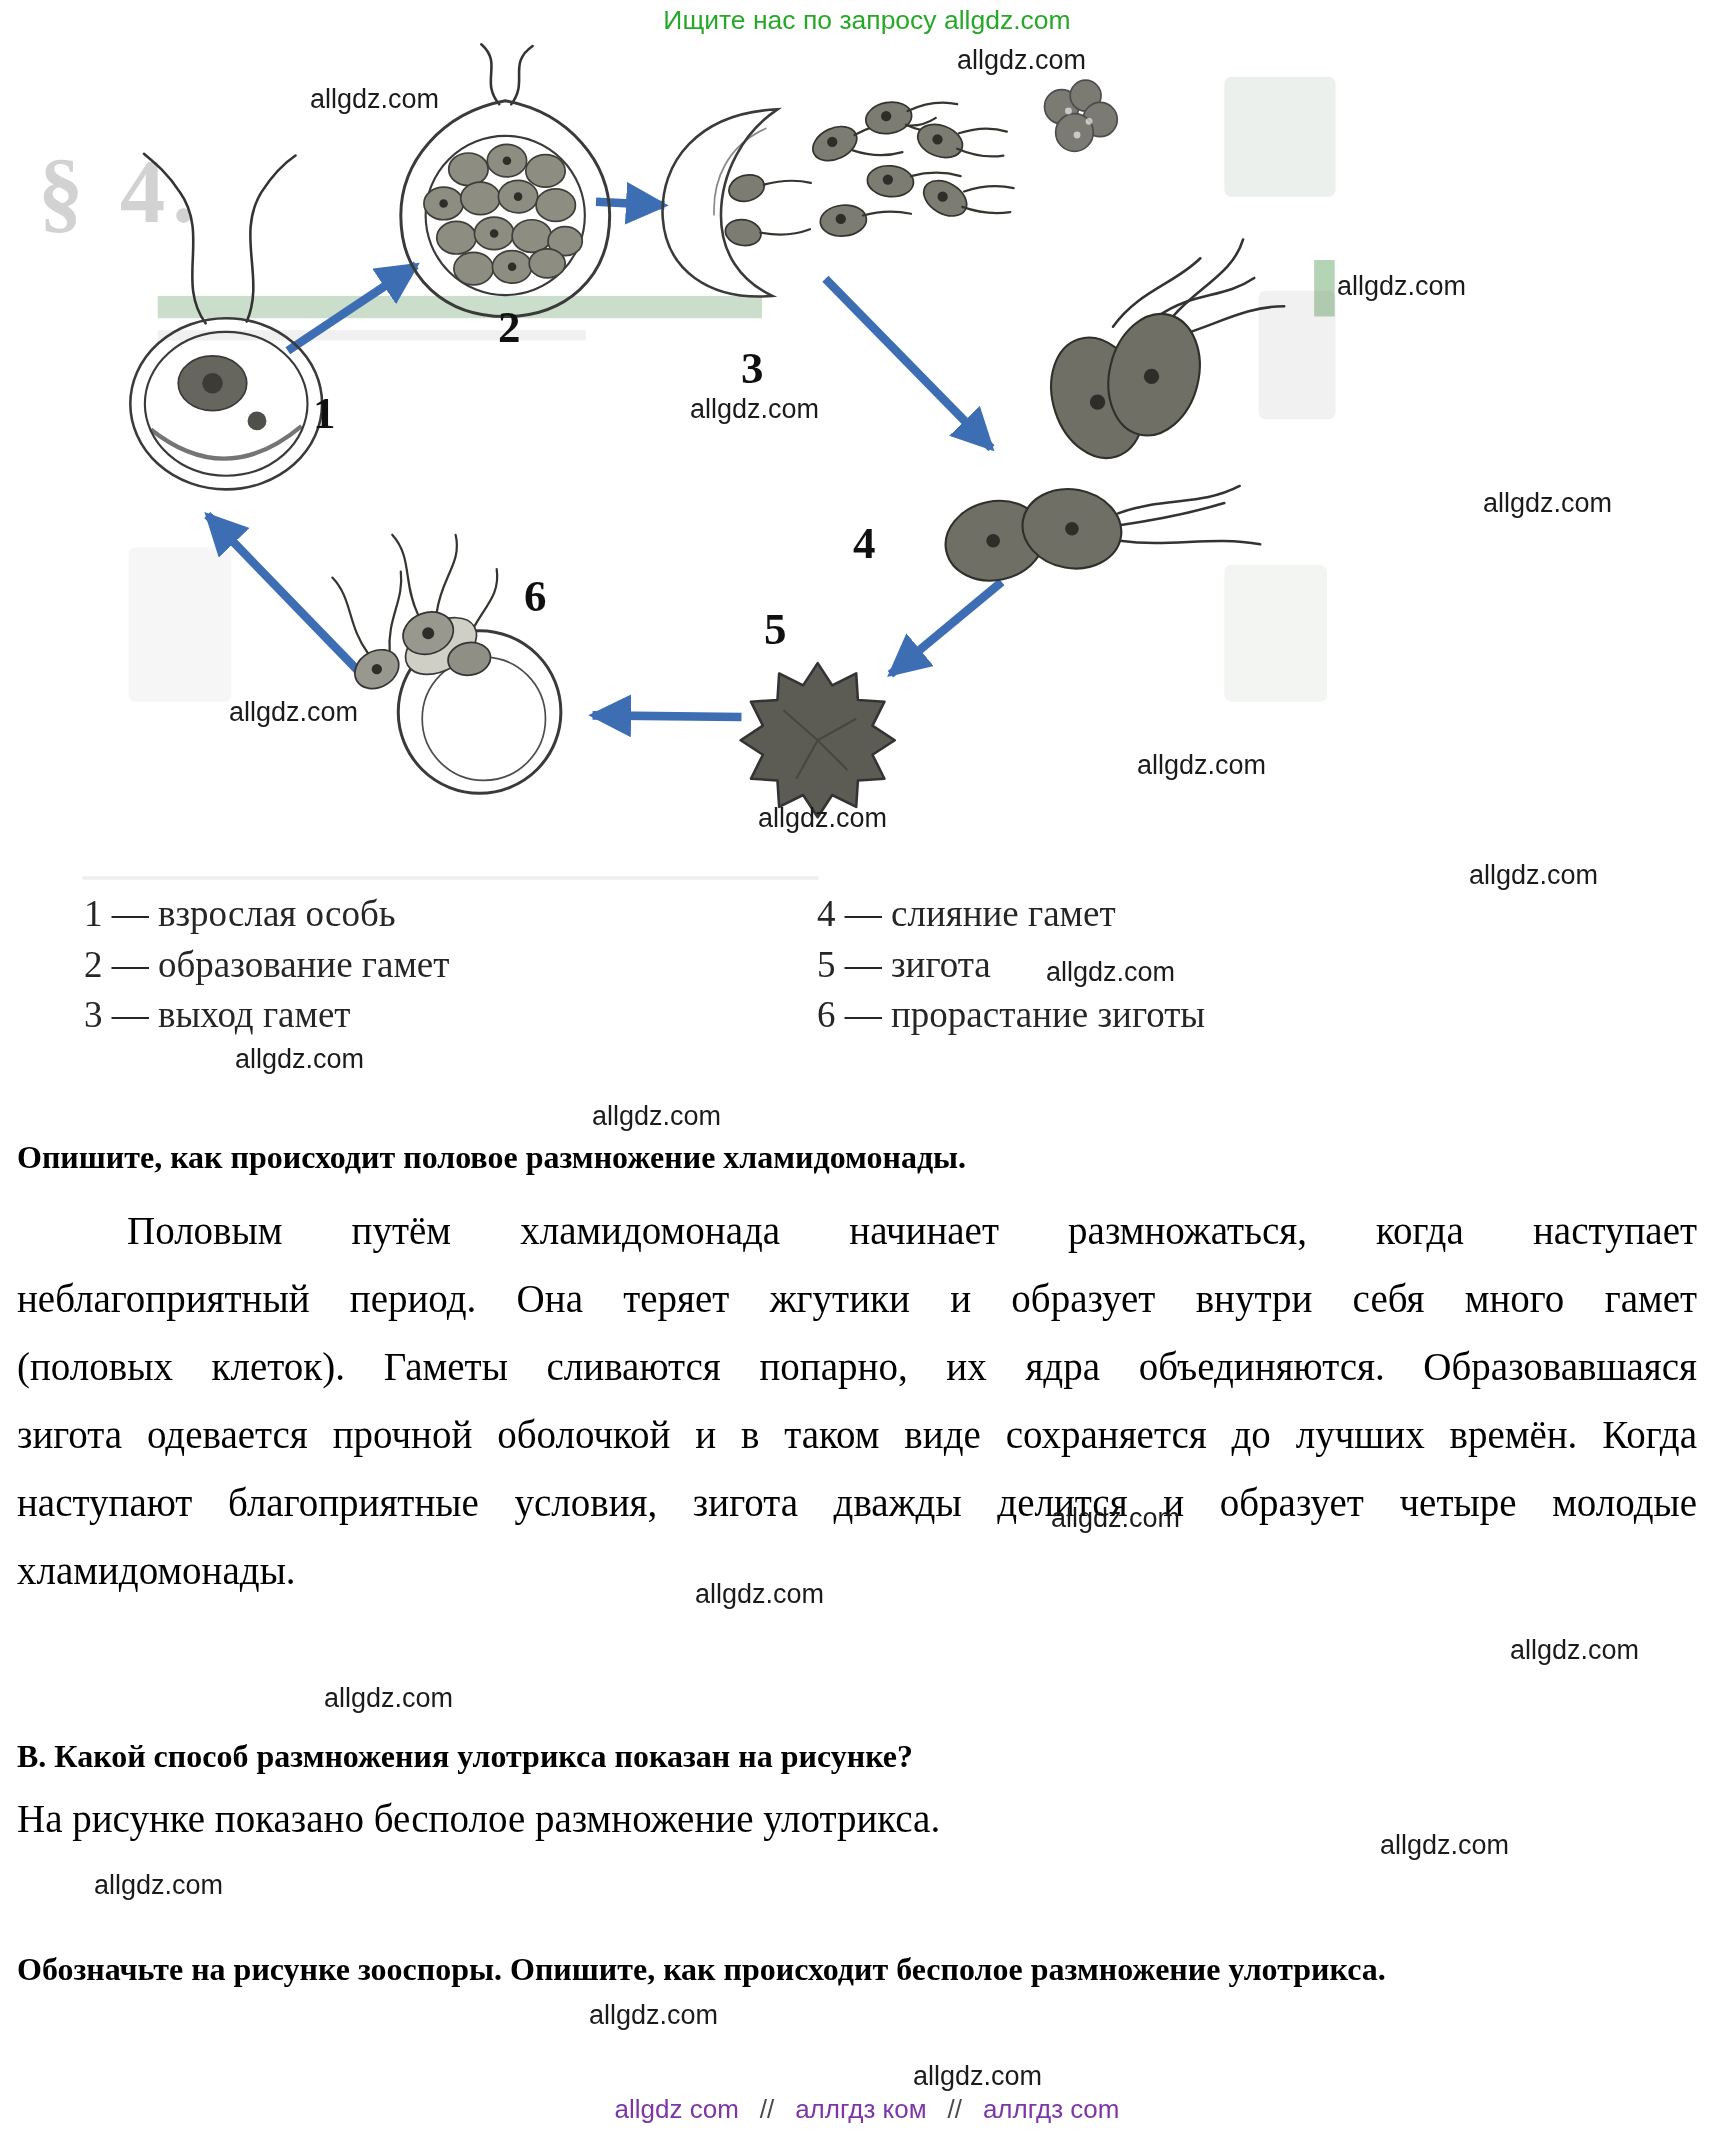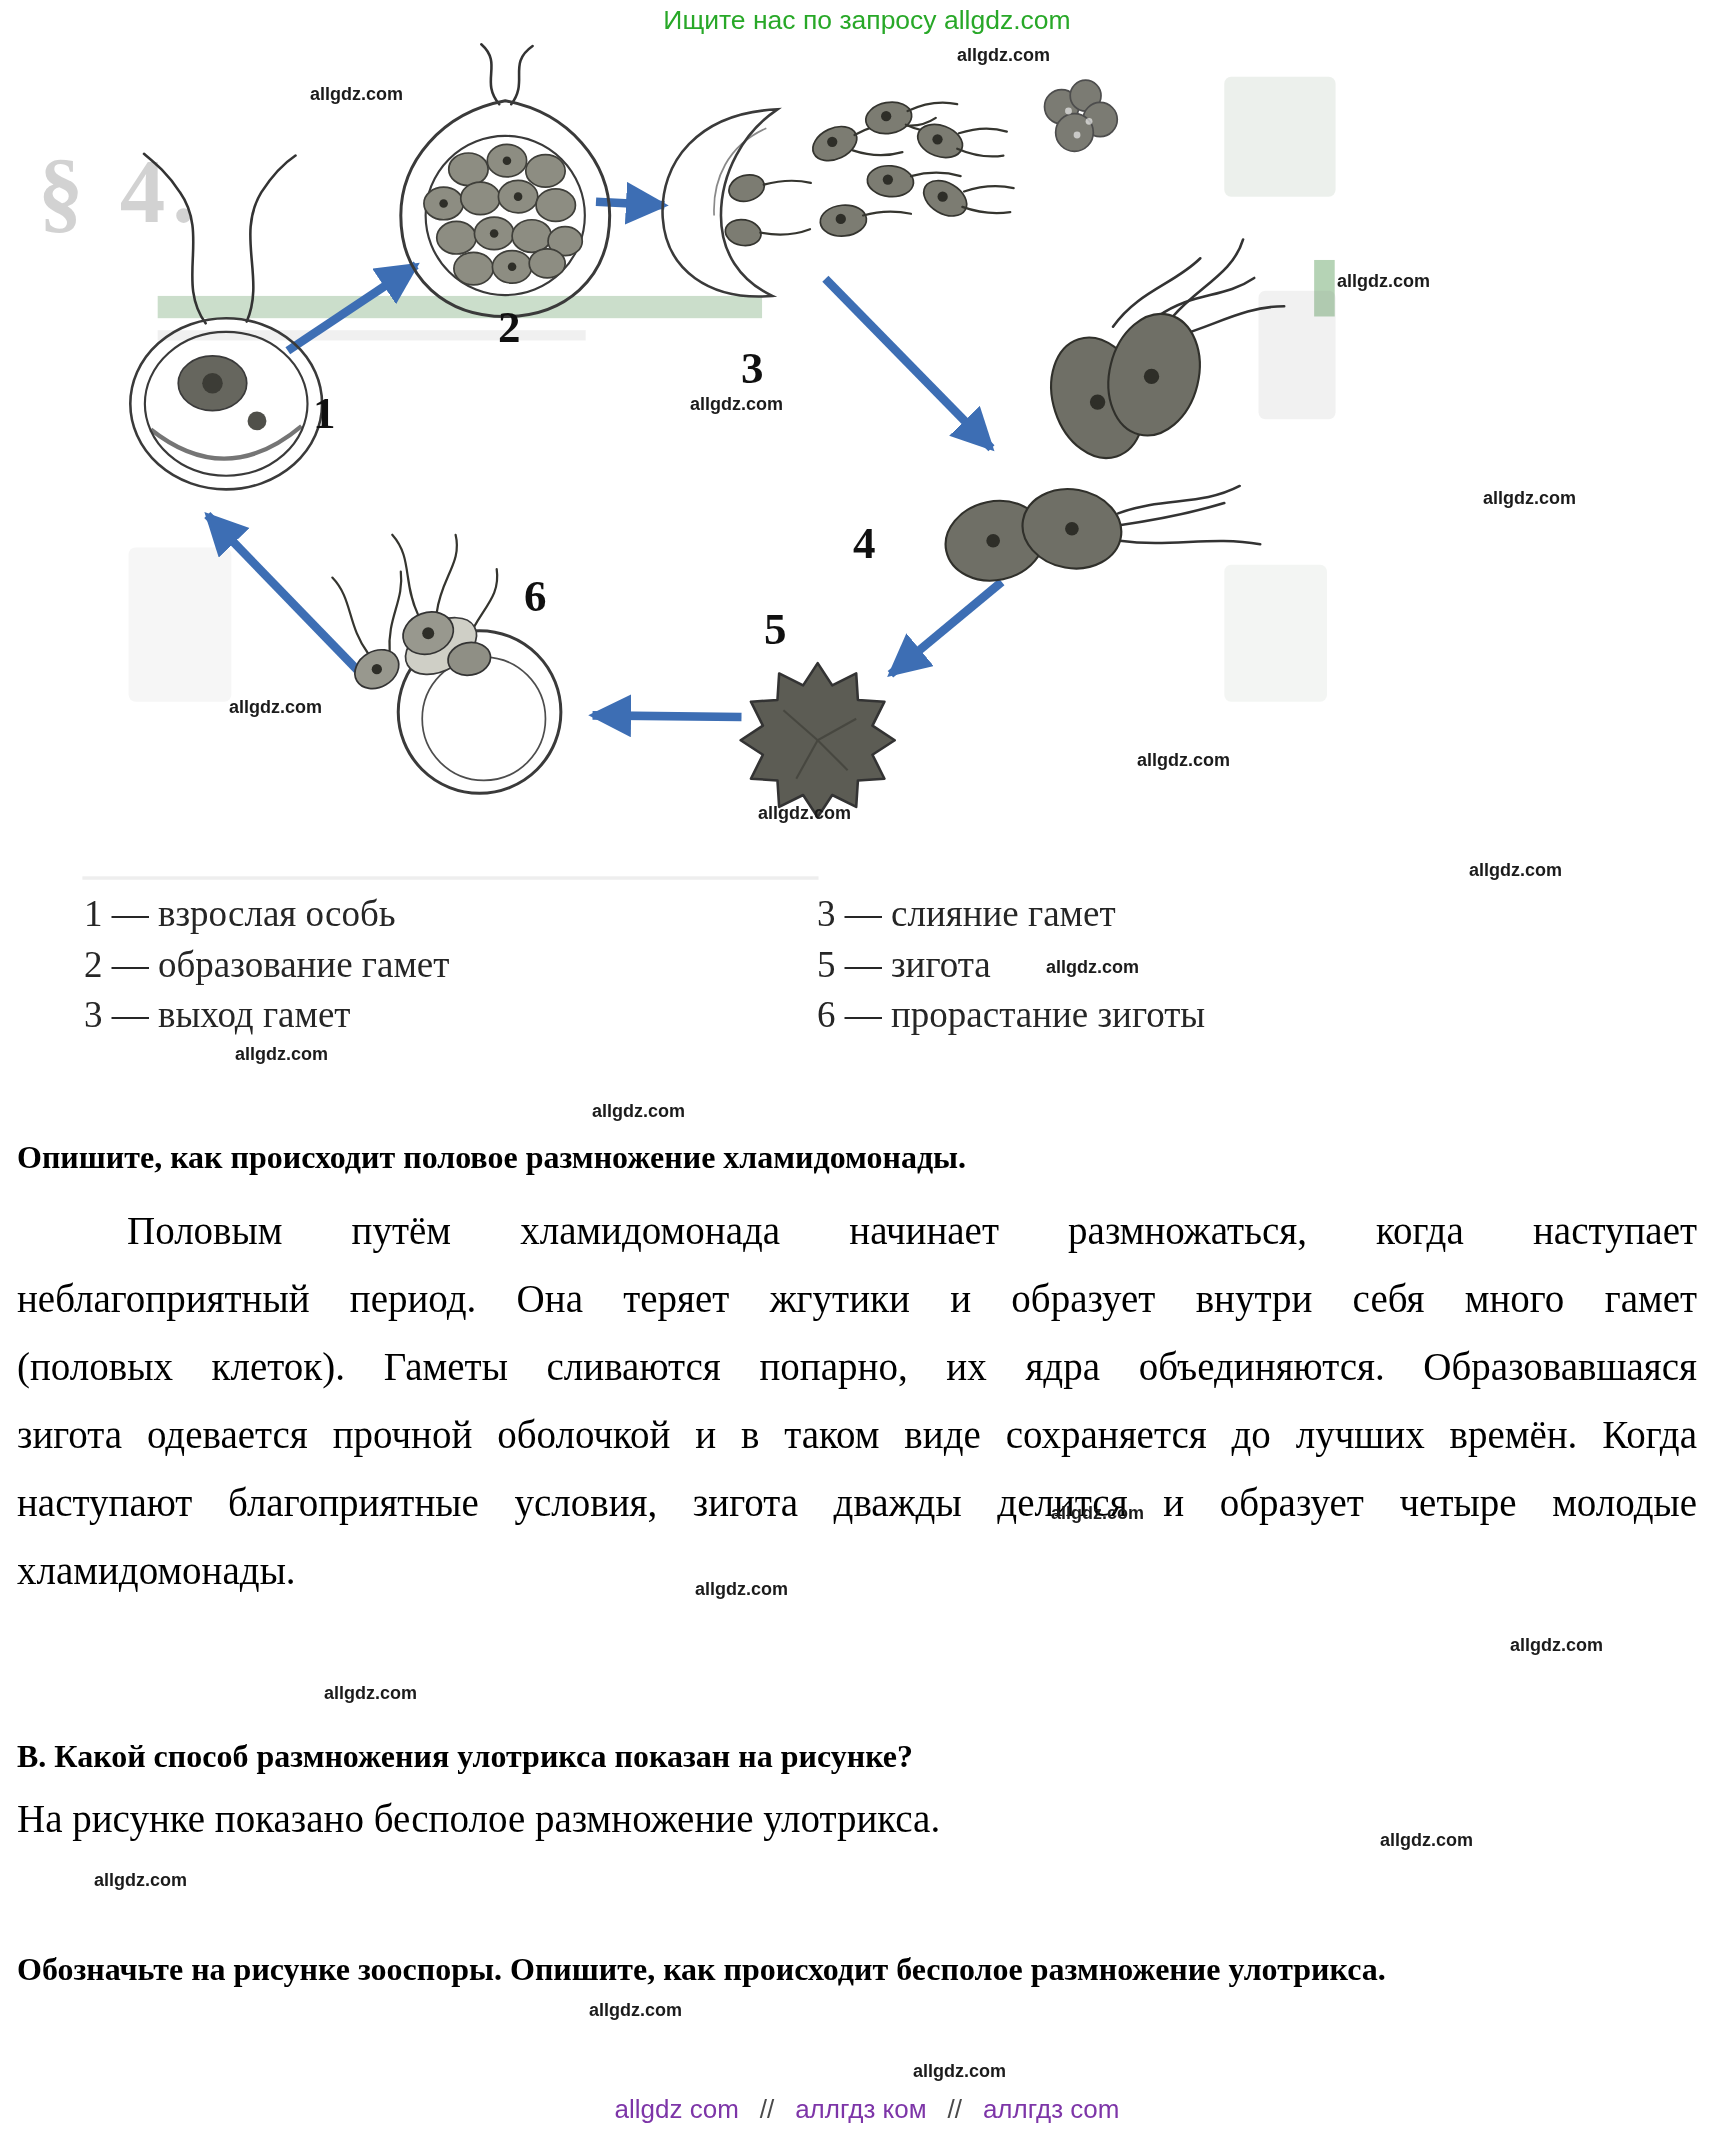--- a/index.html
+++ b/index.html
@@ -9,21 +9,21 @@
   }
   
   .promo{
     position:absolute;top:5.1px;left:0;width:100%;text-align:center;
     font-family:"Liberation Sans", sans-serif;font-size:26.5px;
     color:var(--promo-green,#28a828);
   }
   
   .wm{
     position:absolute;font-family:"Liberation Sans", sans-serif;
-    font-size:18px;color:var(--watermark-dark,#1b1b1b);white-space:nowrap;font-weight:bold;
+    font-size:27px;color:var(--watermark-dark,#1b1b1b);white-space:nowrap;
   }
   
   .bg-section{
     position:absolute;top:139px;left:38px;font-family:"Liberation Serif", serif;
     font-weight:700;font-size:91px;color:rgba(75,75,75,0.25);letter-spacing:6.8px;
   }
   
   .dnum{
     position:absolute;font-family:"Liberation Serif", serif;
     font-weight:700;font-size:45px;color:#101010;
@@ -238,21 +238,21 @@
 <div class="dnum" style="left:764px;top:603px">5</div>
 <div class="dnum" style="left:524px;top:570px">6</div>
 
 <div class="legend">
   <div class="legend-col left">
     <div class="legend-item">1 — взрослая особь</div>
     <div class="legend-item">2 — образование гамет</div>
     <div class="legend-item">3 — выход гамет</div>
   </div>
   <div class="legend-col right">
-    <div class="legend-item">3 — слияние гамет</div>
+    <div class="legend-item">4 — слияние гамет</div>
     <div class="legend-item">5 — зигота</div>
     <div class="legend-item">6 — прорастание зиготы</div>
   </div>
 </div>
 
 <div class="q" id="q1" style="top:1130px">Опишите, как происходит половое размножение хламидомонады.</div>
 <div class="ans" id="a1" style="top:1197px">Половым путём хламидомонада начинает размножаться, когда наступает неблагоприятный период. Она теряет жгутики и образует внутри себя много гамет (половых клеток). Гаметы сливаются попарно, их ядра объединяются. Образовавшаяся зигота одевается прочной оболочкой и в таком виде сохраняется до лучших времён. Когда наступают благоприятные условия, зигота дважды делится и образует четыре молодые хламидомонады.</div>
 <div class="q" id="q2" style="top:1729px">В. Какой способ размножения улотрикса показан на рисунке?</div>
 <div class="ans" id="a2" style="top:1796px">На рисунке показано бесполое размножение улотрикса.</div>
 <div class="q" id="q3" style="top:1936px">Обозначьте на рисунке зооспоры. Опишите, как происходит бесполое размножение улотрикса.</div>

